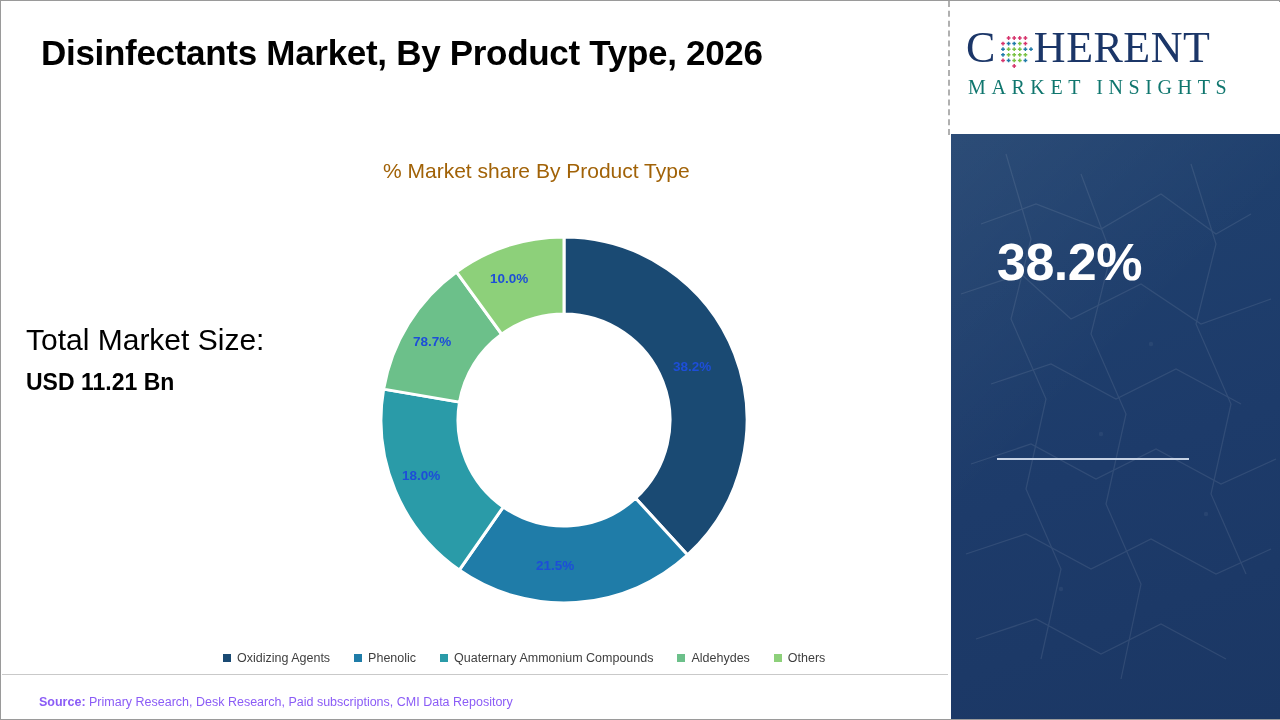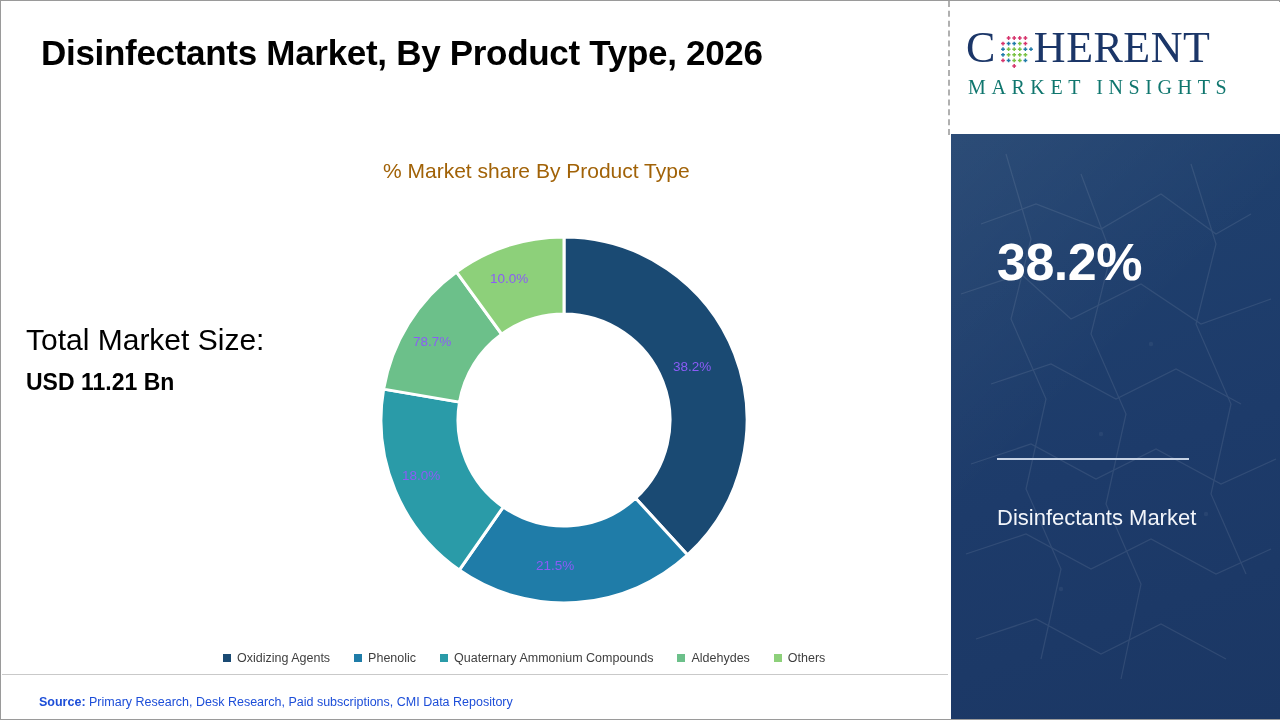--- a/index.html
+++ b/index.html
@@ -66,22 +66,22 @@
   #donut-wrap {
     position: absolute;
     left: 372px; top: 228px;
     width: 382px; height: 382px;
   }
   #donut-svg { display: block; width: 382px; height: 382px; }
 
   .slice-label {
     position: absolute;
     font-size: 13.5px;
-    font-weight: normal;
-    color: #8b5cf6;
+    font-weight: bold;
+    color: #1d4ed8;
     white-space: nowrap;
   }
 
   
   #legend {
     position: absolute;
     left: 222px; top: 650px;
     width: 700px;
     display: flex;
     align-items: center;
@@ -107,21 +107,21 @@
   #source-rule {
     position: absolute;
     left: 1px; top: 673px;
     width: 946px; height: 1px;
     background: #c9c9c9;
   }
   #source-line {
     position: absolute;
     left: 38px; top: 694px;
     font-size: 12.5px;
-    color: #1d4ed8;
+    color: #8b5cf6;
     white-space: nowrap;
   }
   #source-line b { font-weight: bold; }
 
   
   #panel-divider {
     position: absolute;
     left: 947px; top: 0px;
     width: 0px; height: 134px;
     border-left: 2px dashed #b0b0b0;
@@ -400,17 +400,16 @@
           <circle cx="200" cy="210" r="2.2"></circle>
         <circle cx="150" cy="300" r="2.2"></circle>
           <circle cx="255" cy="380" r="2.2"></circle>
         <circle cx="110" cy="455" r="2.2"></circle>
       </g>
     </svg>
 
     <div id="stat-content">
       <div id="stat-big">38.2%</div>
       <div id="stat-divider"></div>
-      <div id="stat-footer">Disinfectants Market</div>
     </div>
   </div>
 
 </div>
 
 </body></html>

